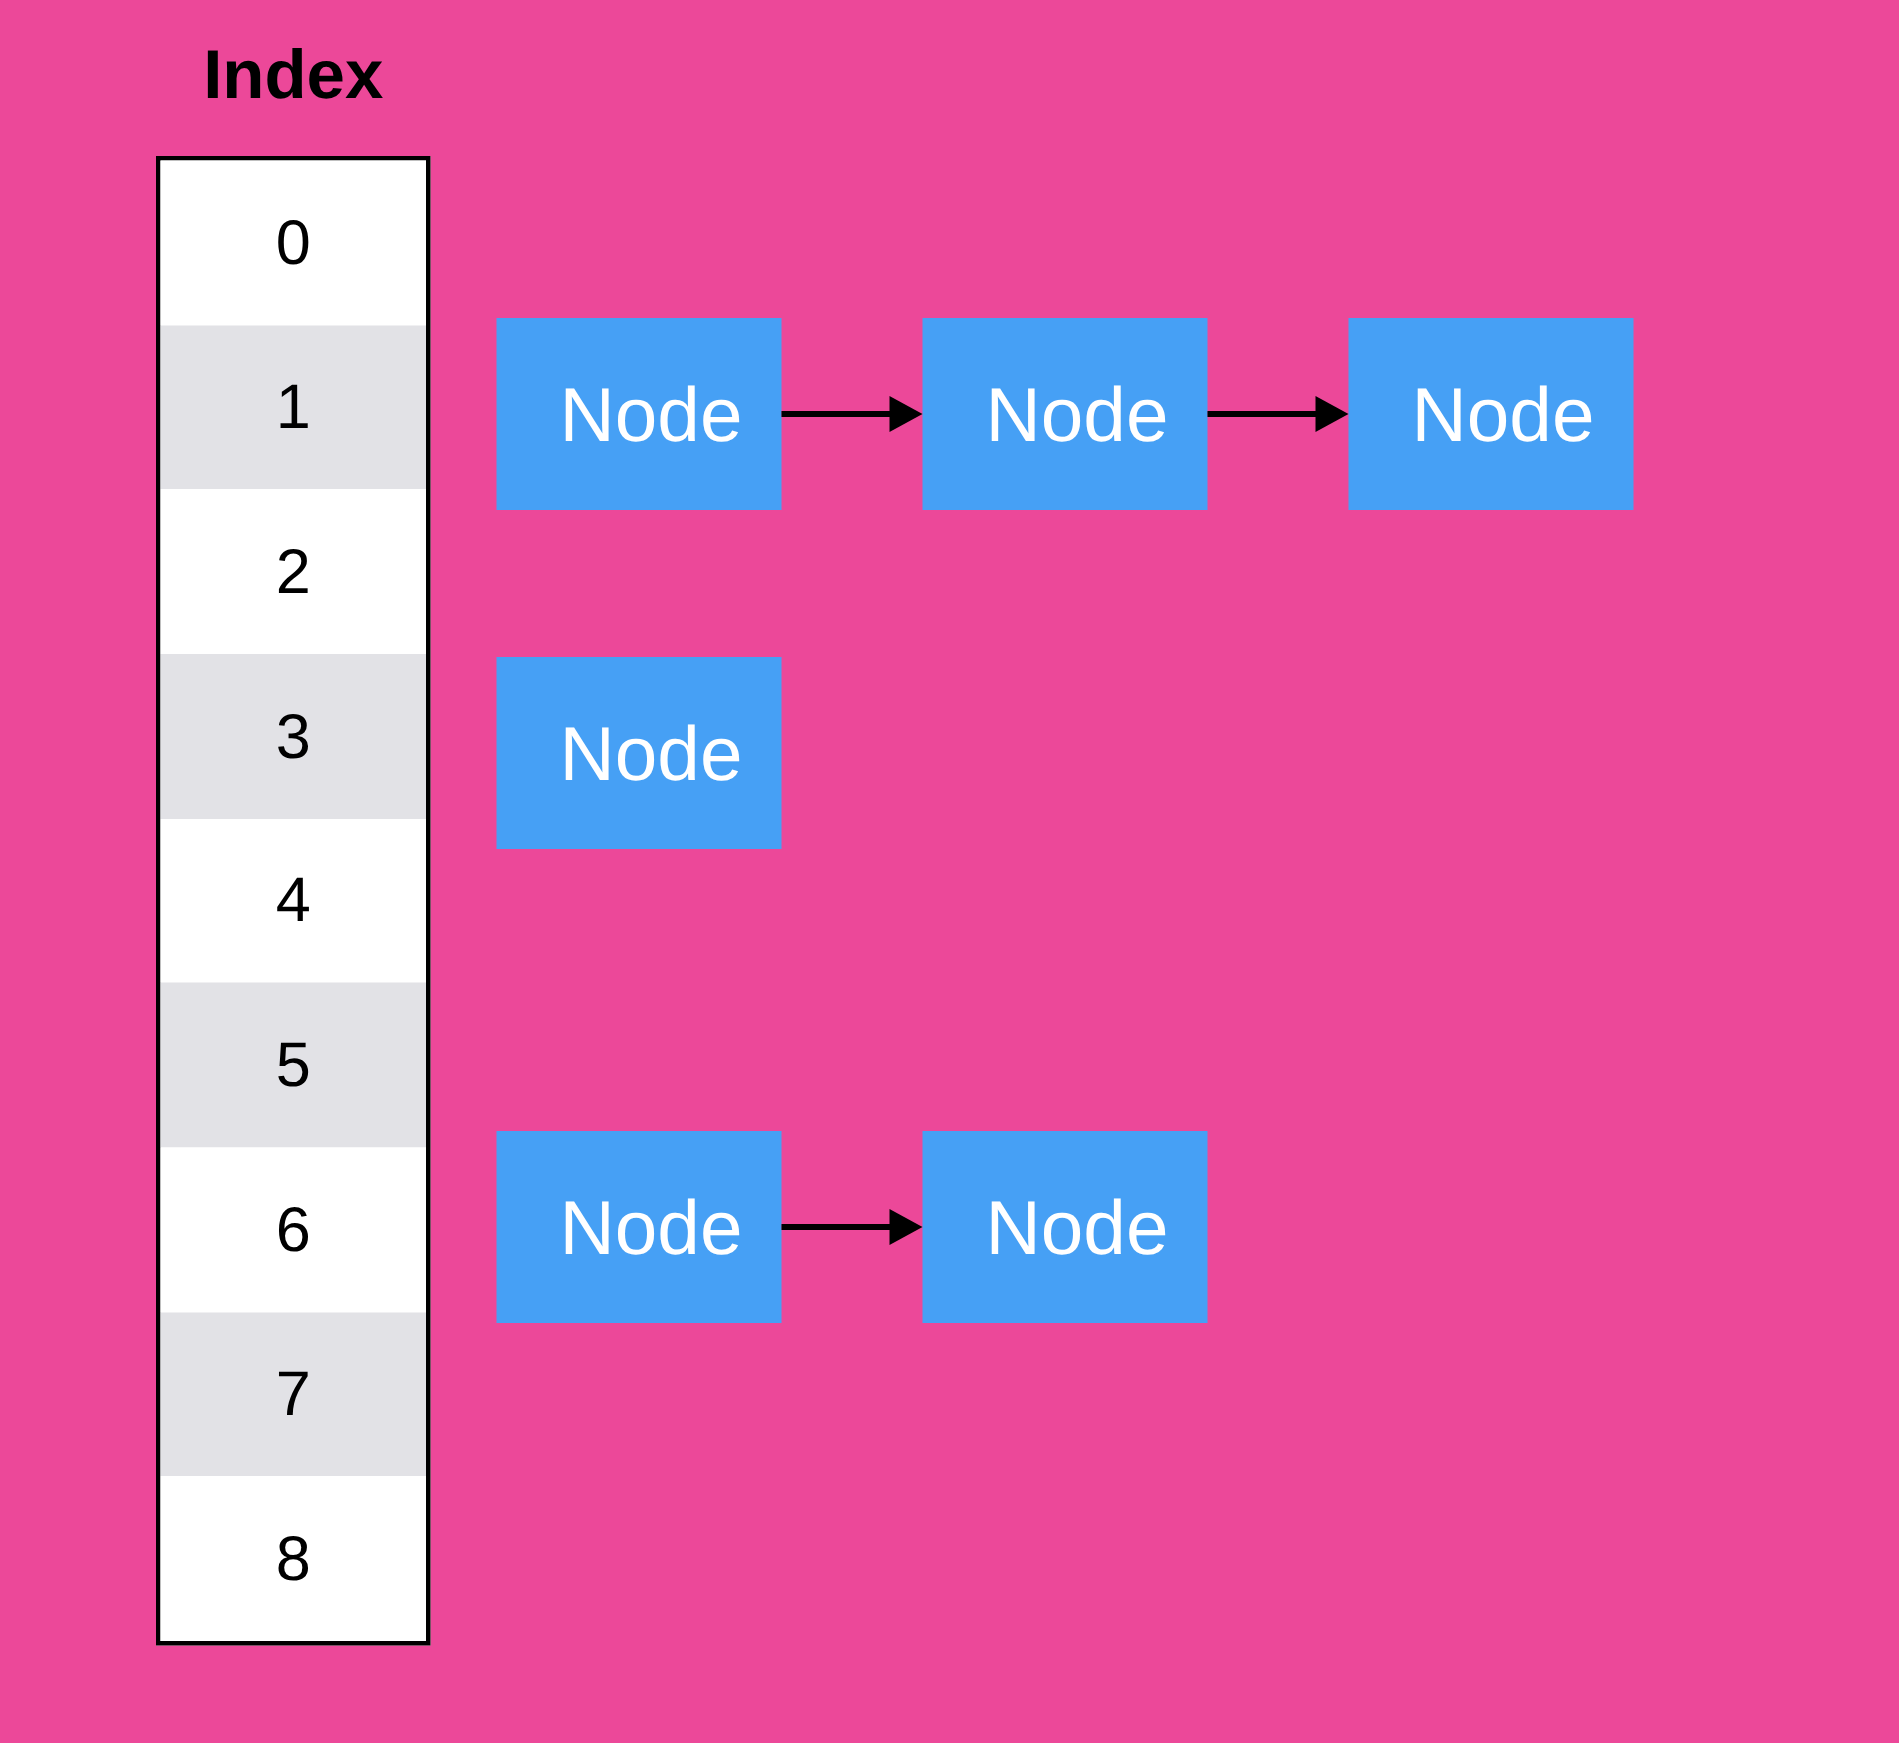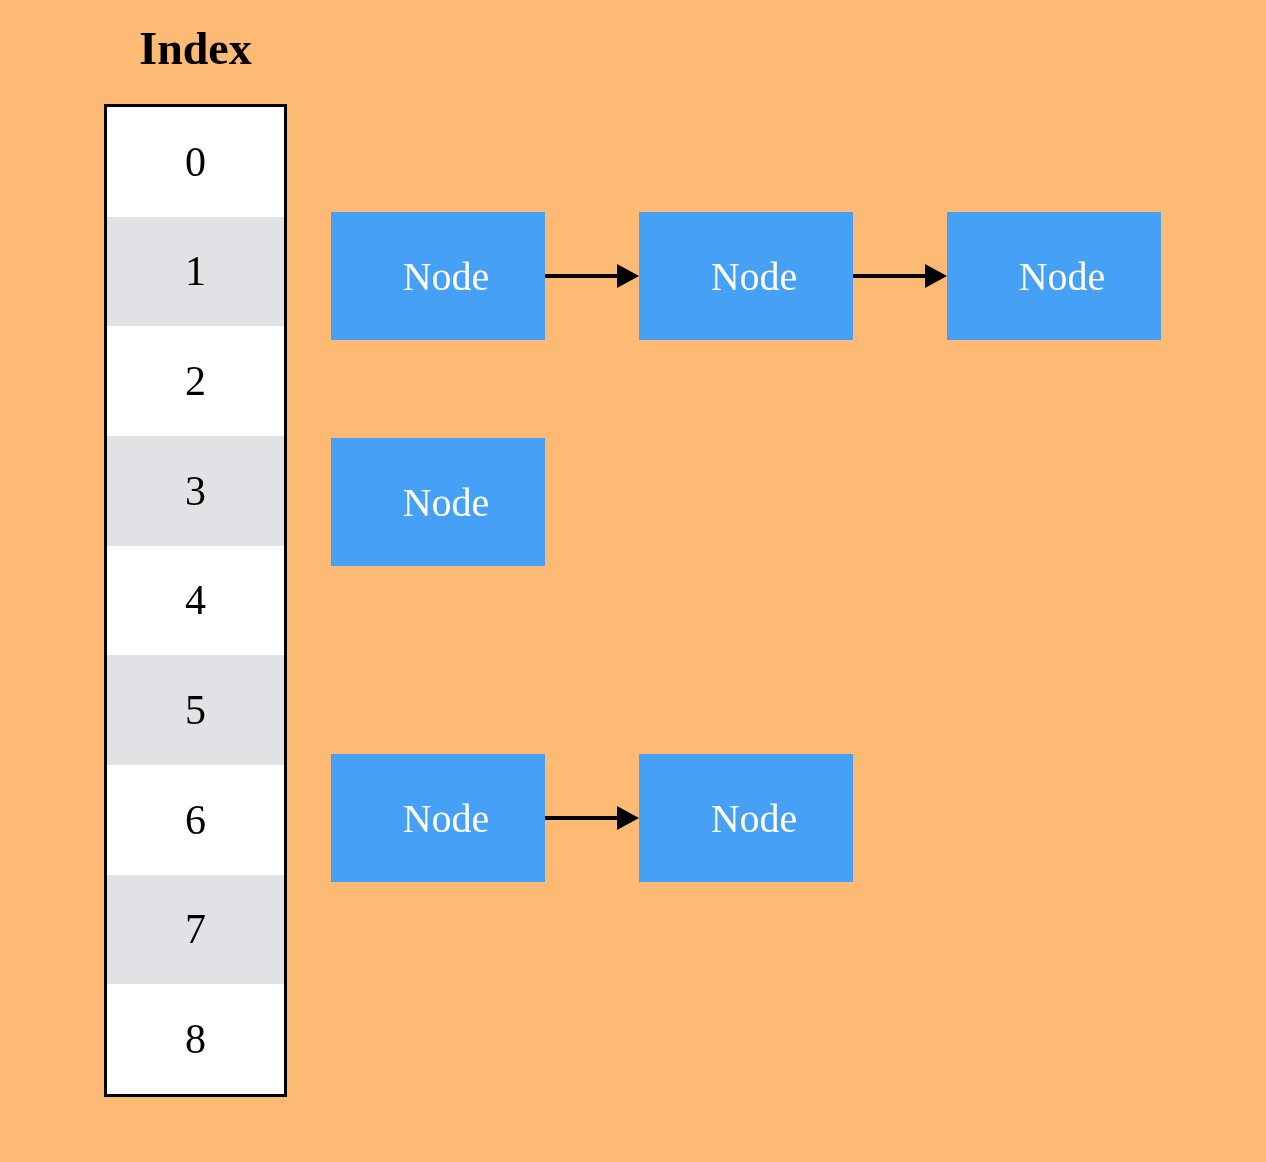--- a/index.html
+++ b/index.html
@@ -1,22 +1,22 @@
 <!DOCTYPE html>
 <html><head>
 <meta charset="utf-8">
 <style>
   * { margin: 0; padding: 0; box-sizing: border-box; }
   html, body { background: #ffffff; }
   .canvas {
     position: relative;
     width: 1266px;
     height: 1162px;
-    background: #fdba74;
-    font-family: Liberation Serif, serif;
+    background: #ec4899;
+    font-family: Liberation Sans, sans-serif;
     overflow: hidden;
   }
   .title {
     position: absolute;
     left: 104px;
     top: 26px;
     width: 183px;
     text-align: center;
     font-size: 46px;
     font-weight: bold;
@@ -43,25 +43,25 @@
     background: #ffffff;
   }
   .index-cell.alt { background: #E2E2E6; }
   .chain {
     position: absolute;
     left: 331px;
     display: flex;
     align-items: center;
   }
   .node {
-    width: 214px;
+    width: 190px;
     height: 128px;
     background: #46A0F5;
     color: #ffffff;
-    font-size: 40px;
+    font-size: 51px;
     display: flex;
     align-items: center;
     justify-content: center;
     padding-left: 16px;
   }
   .arrow {
     position: relative;
     width: 94px;
     height: 24px;
     flex: 0 0 94px;

